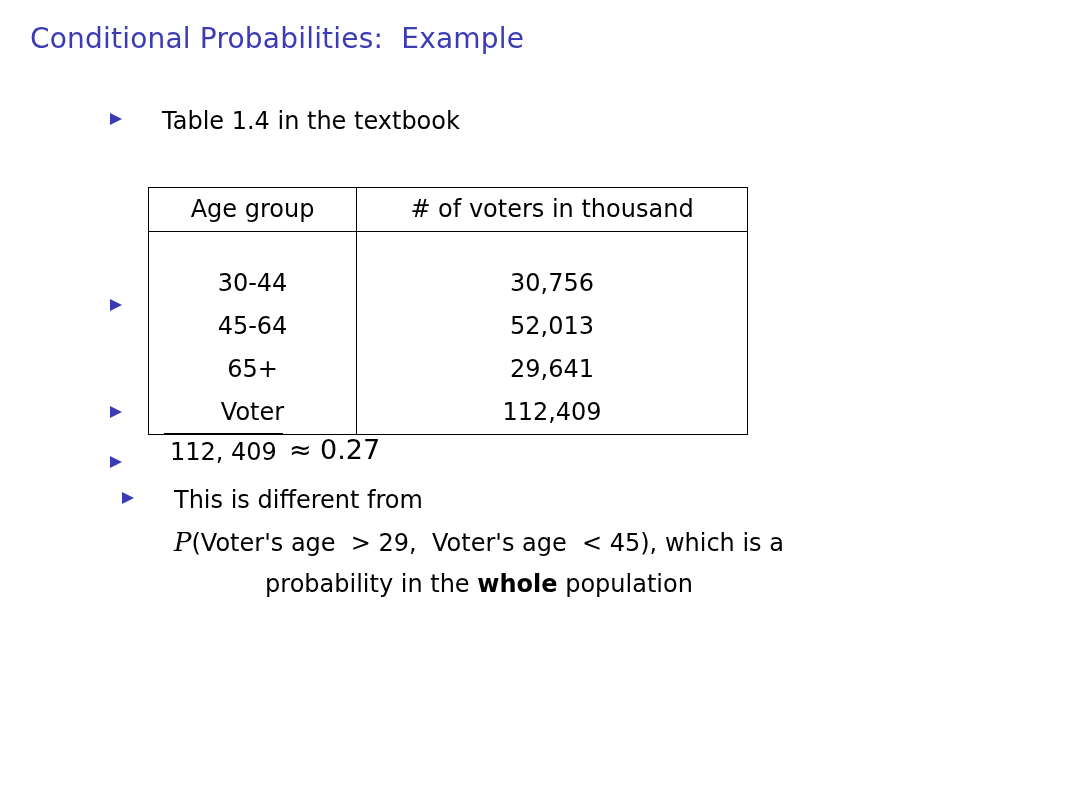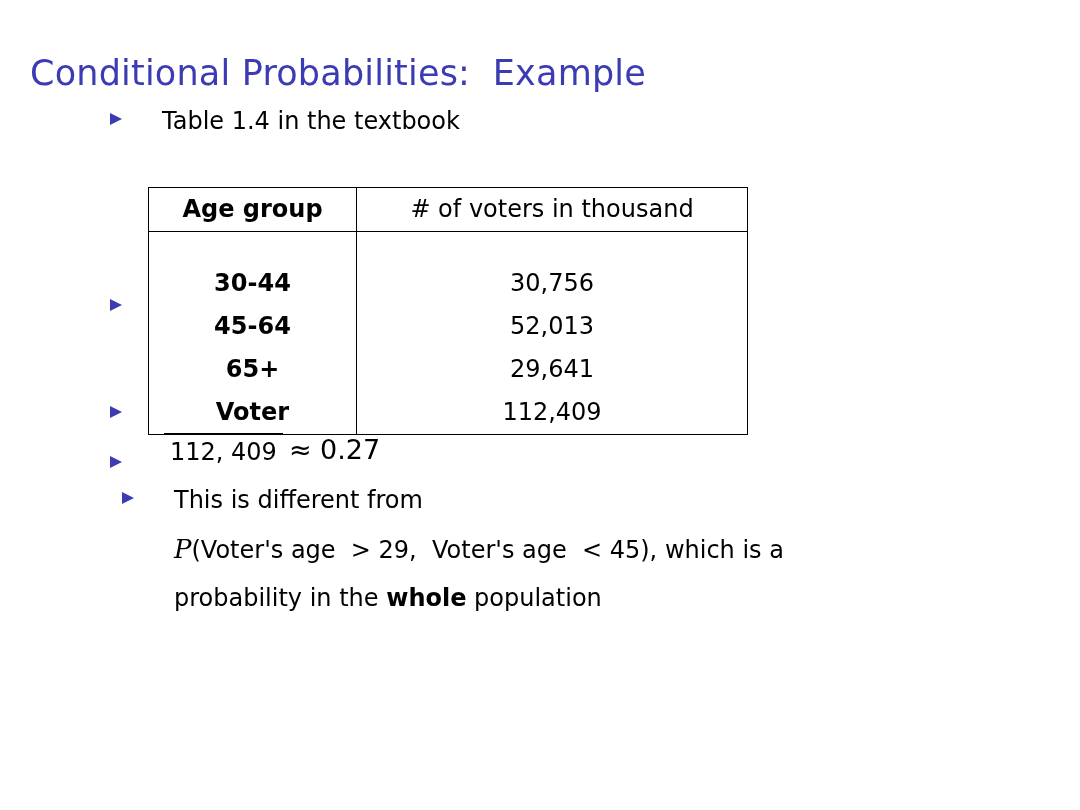--- a/index.html
+++ b/index.html
@@ -16,25 +16,24 @@
   .slide {
     position: relative;
     width: 1080px;
     height: 810px;
   }
   .slide-title {
     position: absolute;
     left: 30px;
     top: 22px;
     font-family: "DejaVu Sans", sans-serif;
-    font-size: 35px;
+    font-size: 28px;
     color: #3b3bb3;
     letter-spacing: 0.2px;
     white-space: pre;
-    margin-top: 31px;
   }
   .content {
     position: absolute;
     left: 0;
     top: 105px;
     width: 1080px;
   }
   .bullet-row {
     position: relative;
     display: flex;
@@ -80,21 +79,21 @@
     padding: 0;
   }
   table.voters th {
     font-weight: normal;
     padding: 7px 16px 8px 16px;
   }
   table.voters .c1 { width: 175px; }
   table.voters .c2 { width: 358px; }
   table.voters .vline-left { border-left: 1.5px solid #000; }
   table.voters .vline-right { border-right: 1.5px solid #000; }
-  table.voters .vline-mid { border-right: 1.5px solid #000; font-weight: bold; }
+  table.voters .vline-mid { border-right: 1.5px solid #000; }
   .rule-top { border-top: 1.5px solid #000; }
   .rule-bottom { border-bottom: 1.5px solid #000; }
   table.voters tr.body-row td {
     padding: 2px 16px 3px 16px;
     height: 38px;
   }
   table.voters tr.spacer td { height: 30px; }
 
   .table-block {
     position: relative;
@@ -125,21 +124,21 @@
   }
   .frac .den {
     border-top: 1.4px solid #000;
     padding: 2px 6px 0 6px;
     font-size: 24px;
     font-family: "DejaVu Sans", sans-serif;
   }
   .approx { font-size: 27px; font-family: "DejaVu Sans", sans-serif; }
 
   .bold { font-weight: bold; }
-  .para2 { margin-top: 15px; }
+  .para2 { margin-top: 8px; text-align: center; }
   .nowrapline { white-space: pre; }
 </style>
 </head>
 <body>
 
 <div class="slide">
 
   <div class="slide-title">Conditional Probabilities:  Example</div>
 
   <div class="content">

